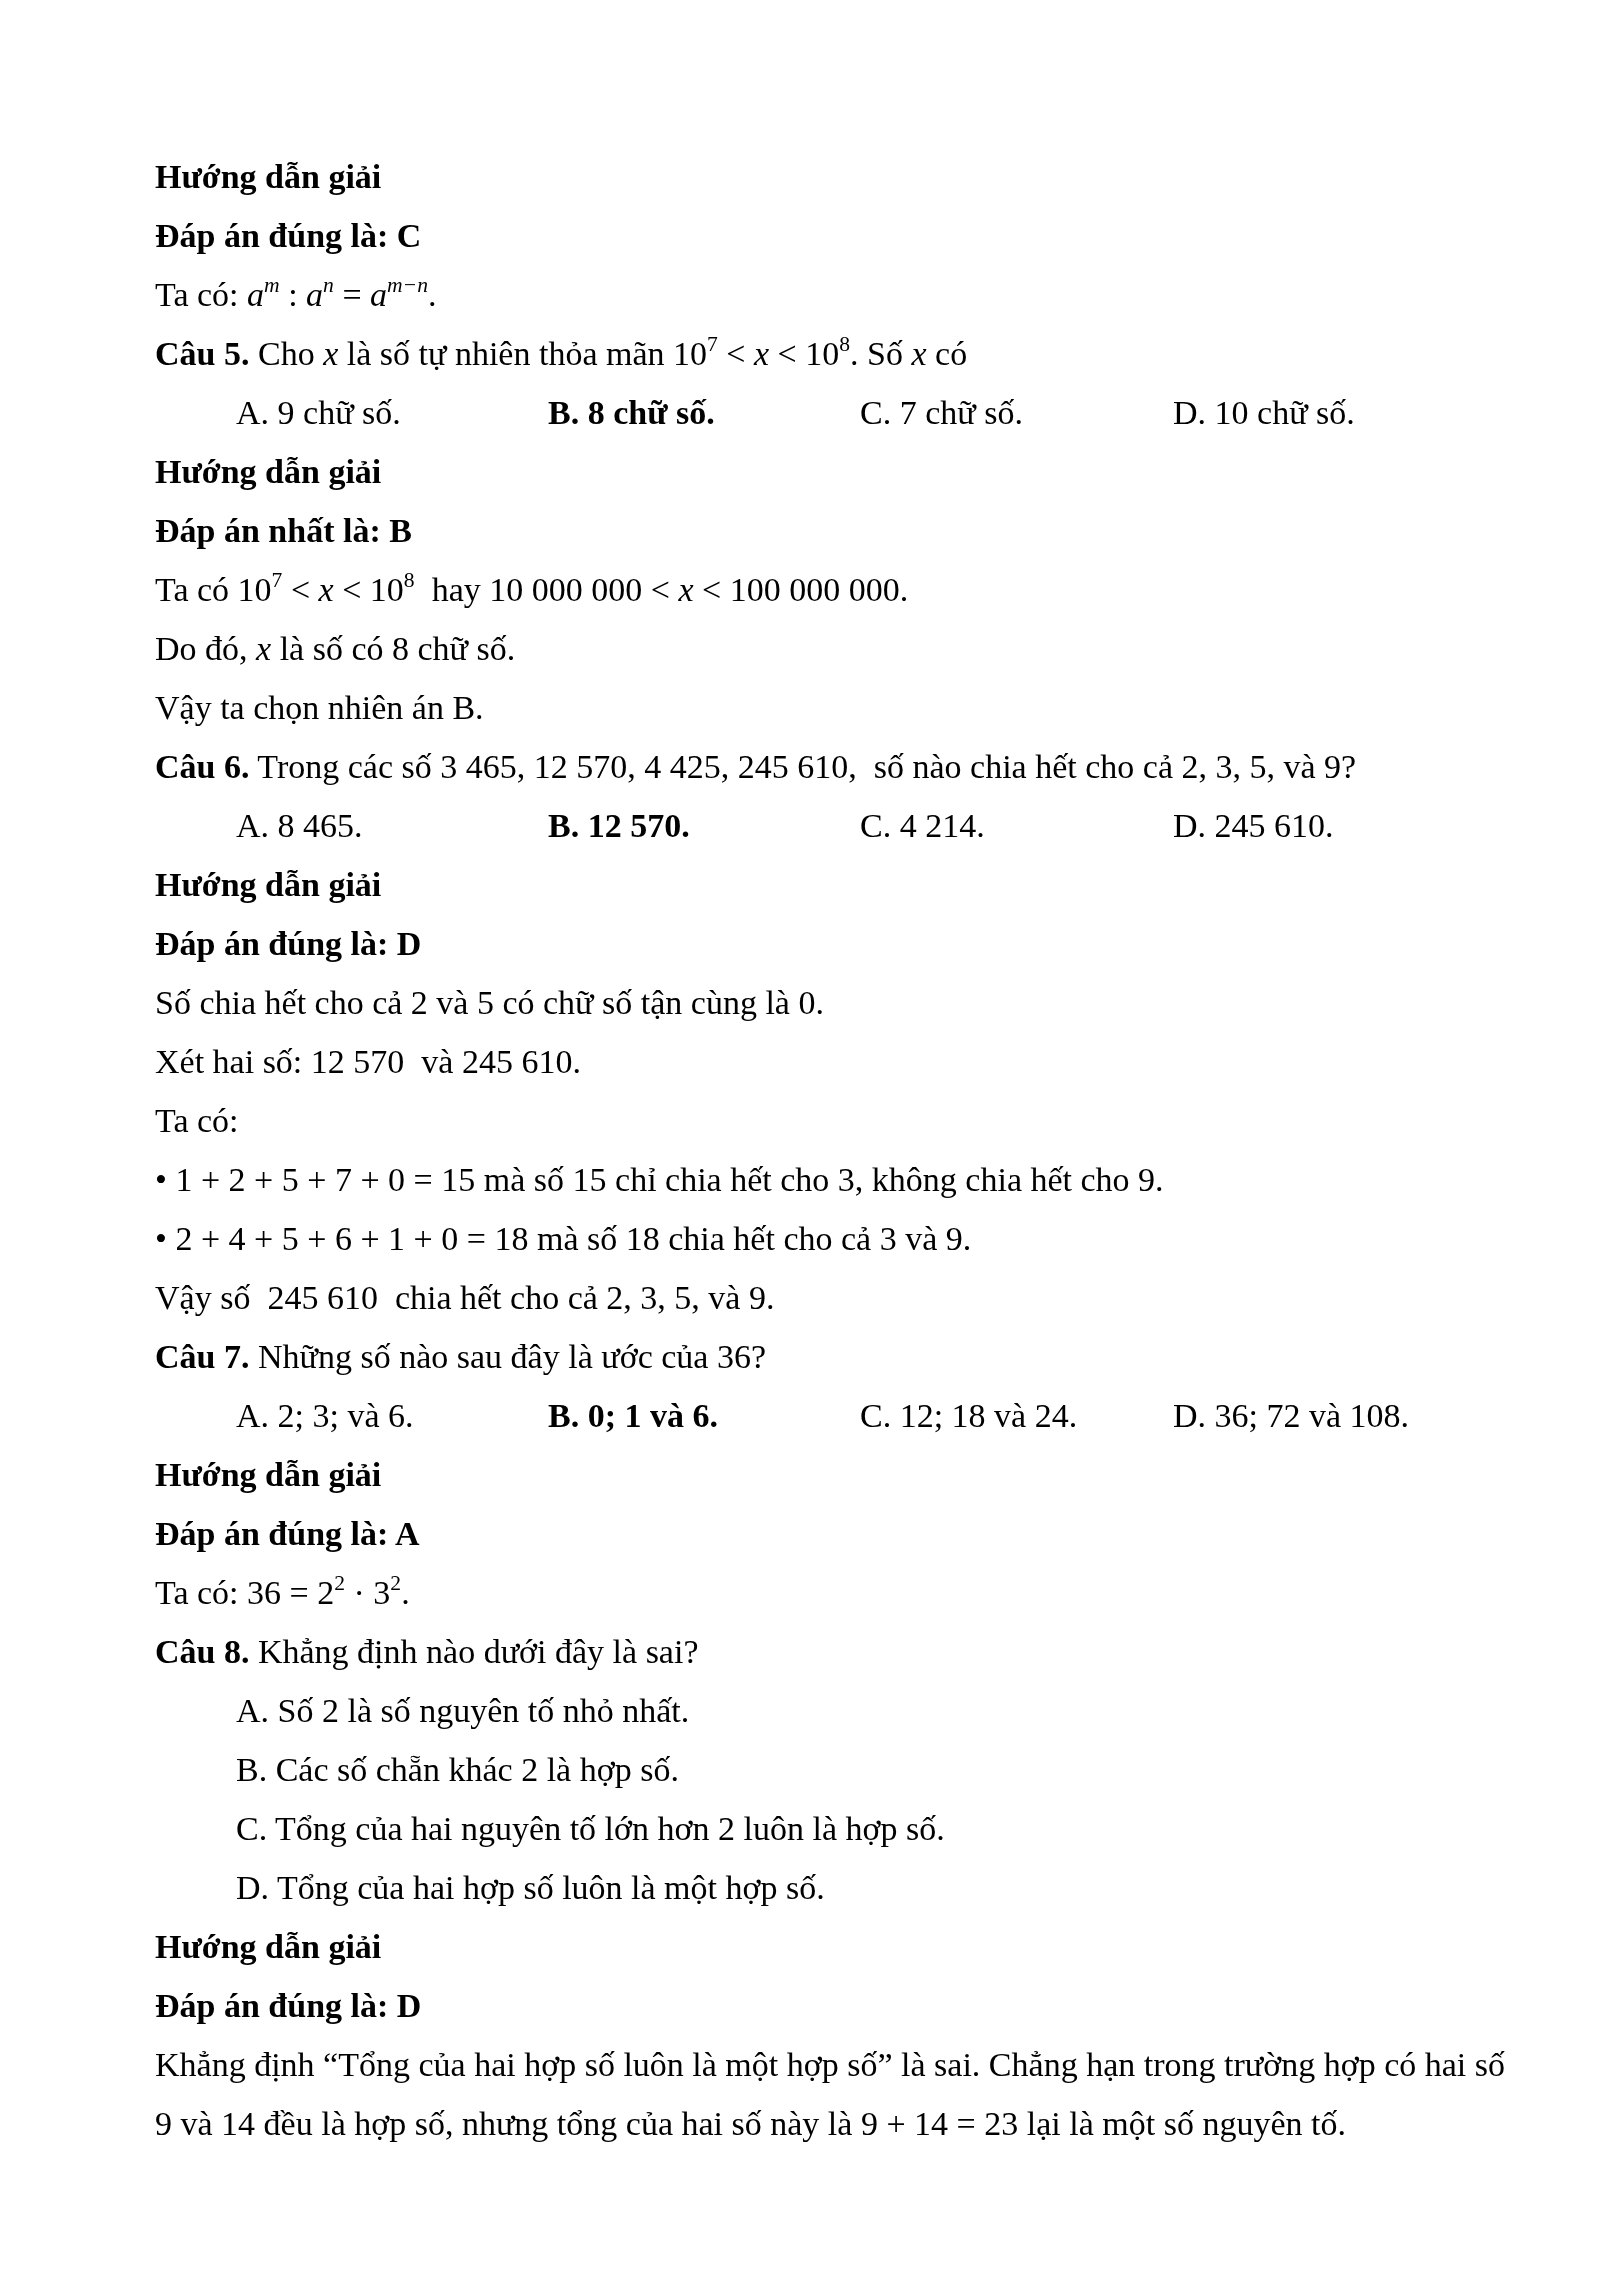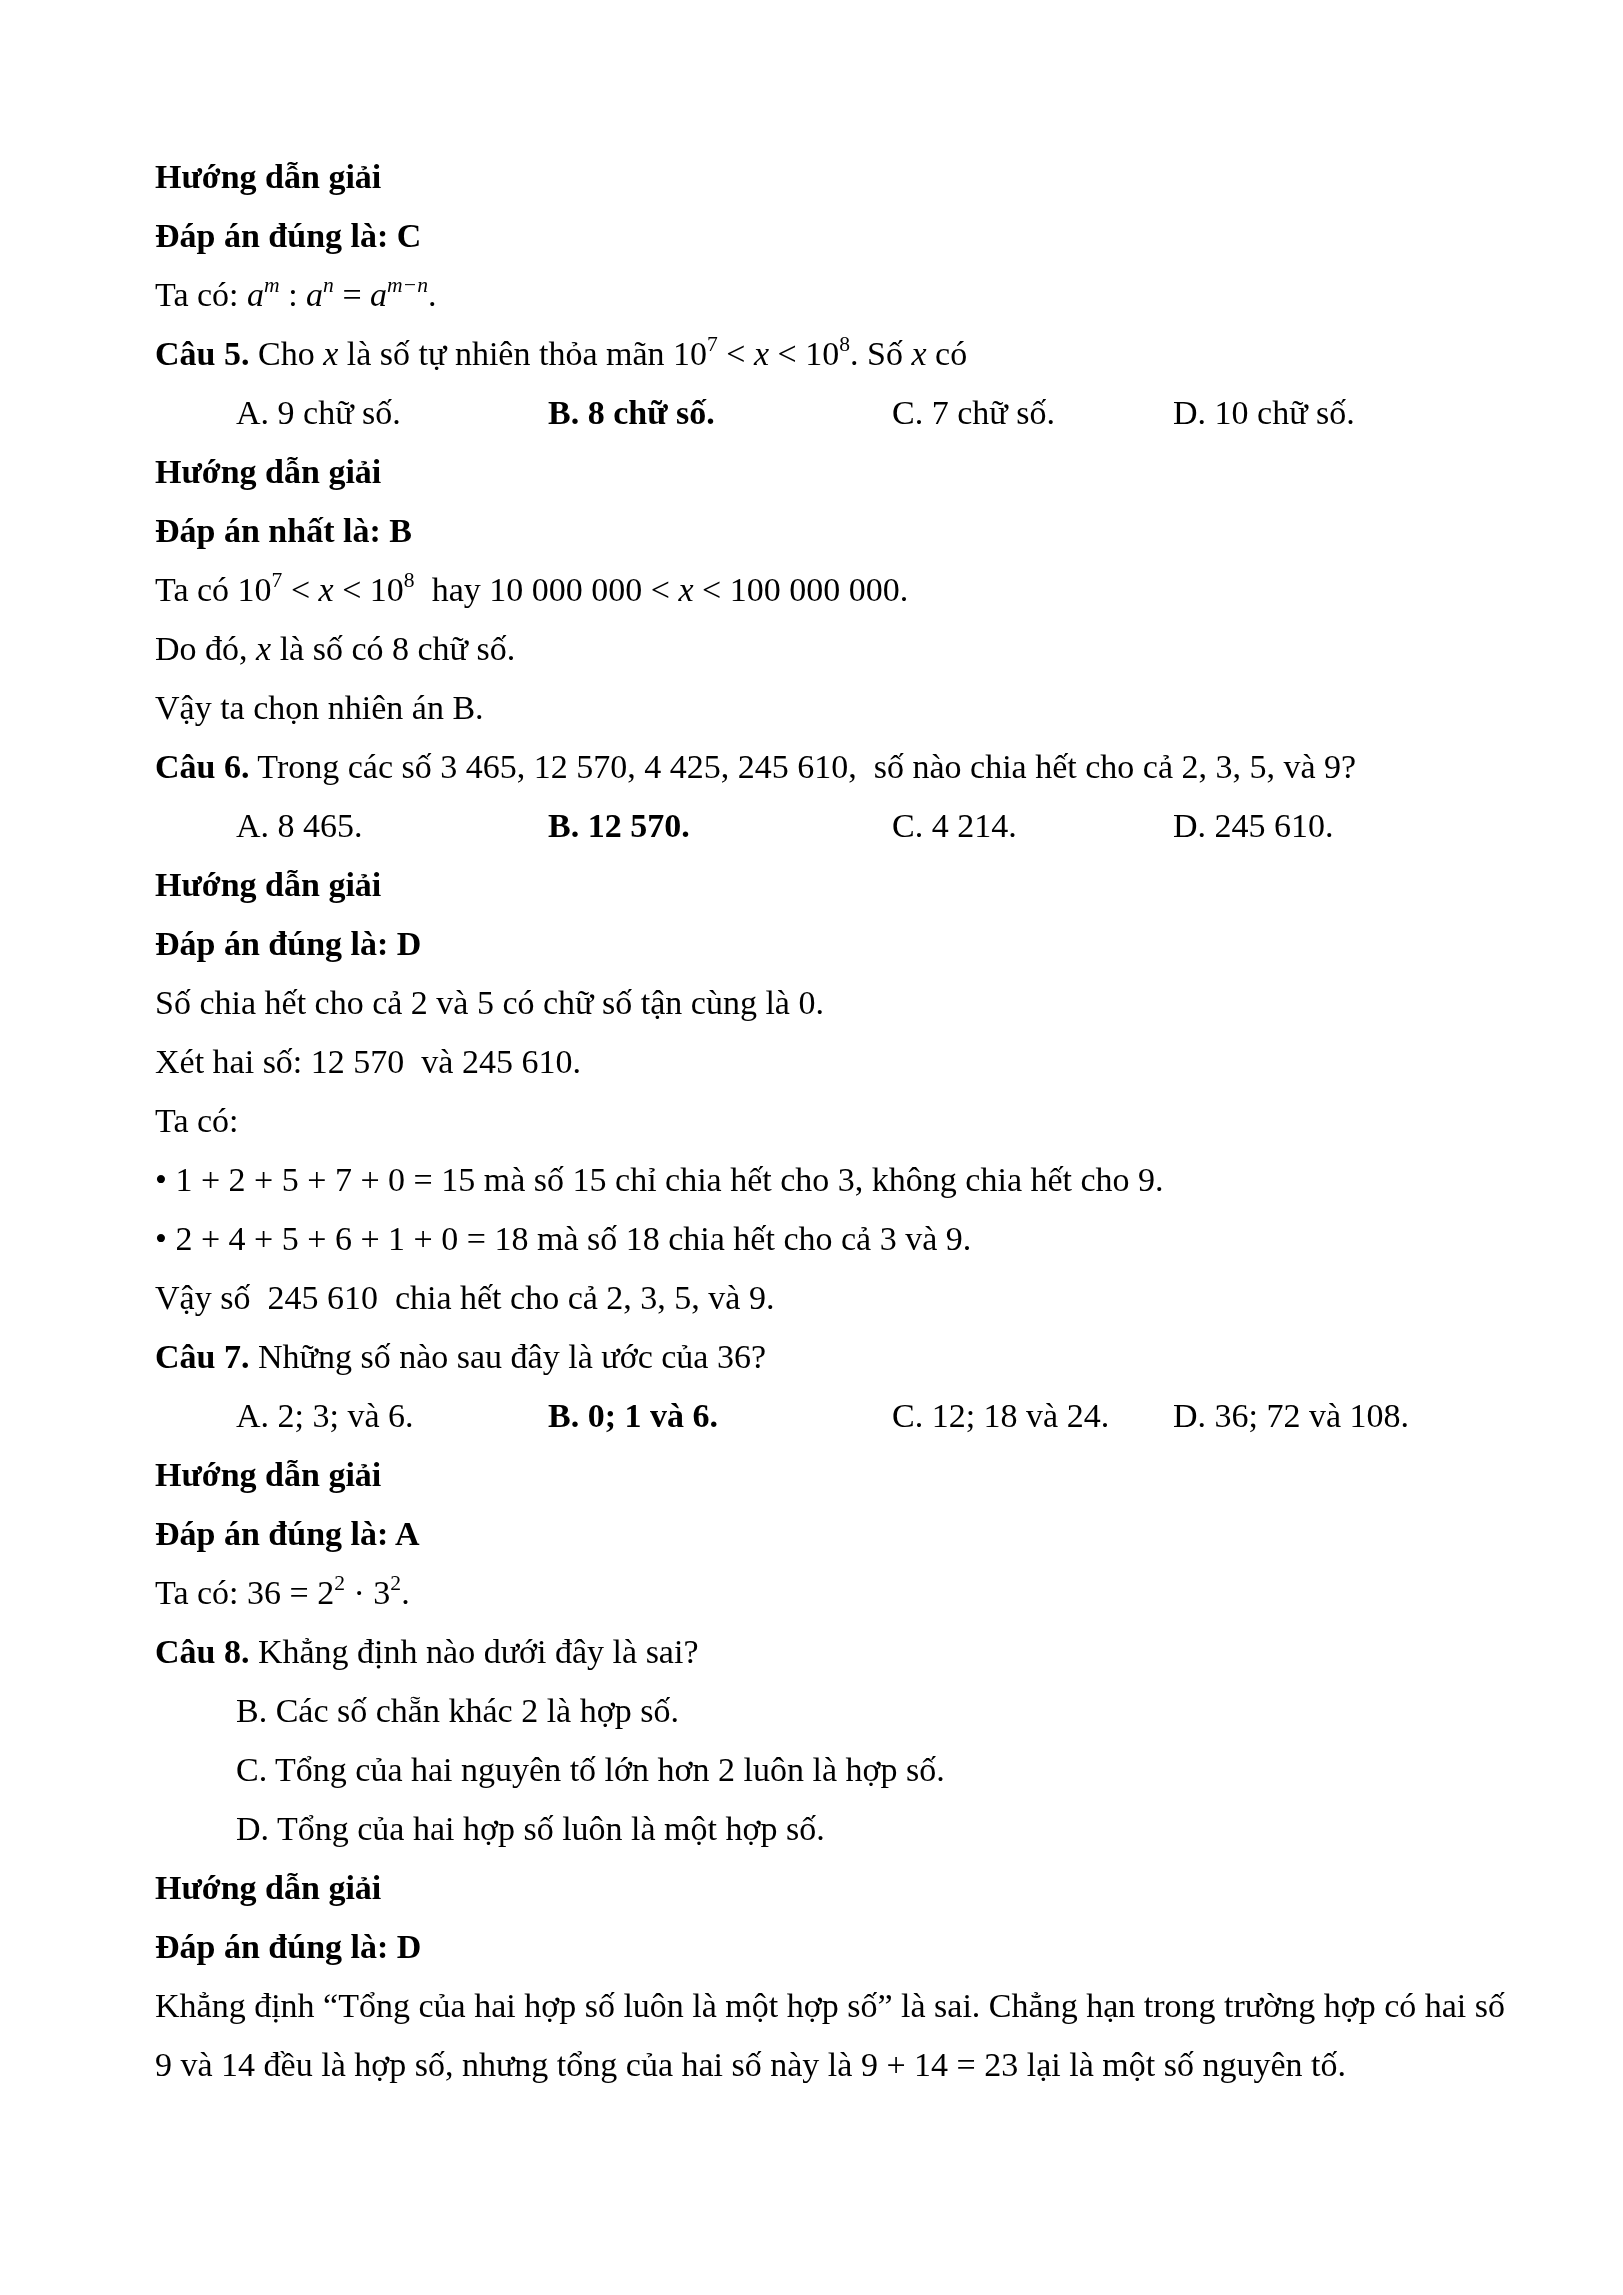--- a/index.html
+++ b/index.html
@@ -34,21 +34,21 @@
   .i { font-style: italic; }
   .sup {
     font-size: 21.6px;
     position: relative;
     top: -14.4px;
   }
   .indent { padding-left: 81px; }
   .opt { position: absolute; top: 0; }
   .opt0 { left: 81px; }
   .opt1 { left: 393px; font-weight: bold; }
-  .opt2 { left: 705px; margin-left: 32px; }
+  .opt2 { left: 705px; }
   .opt3 { left: 1018px; }
 </style>
 </head>
 <body>
 
 <div class="page">
   <div class="content">
       <div class="line"><span class="b">Hướng dẫn giải</span></div>
       <div class="line"><span class="b">Đáp án đúng là: C</span></div>
       <div class="line"><span>Ta có: </span><span class="i">a</span><span class="i sup">m</span><span> : </span><span class="i">a</span><span class="i sup">n</span><span> = </span><span class="i">a</span><span class="i sup">m−n</span><span>.</span></div>
@@ -68,20 +68,21 @@
       <div class="line"><span>Ta có:</span></div>
       <div class="line"><span>• 1 + 2 + 5 + 7 + 0 = 15 mà số 15 chỉ chia hết cho 3, không chia hết cho 9.</span></div>
       <div class="line"><span>• 2 + 4 + 5 + 6 + 1 + 0 = 18 mà số 18 chia hết cho cả 3 và 9.</span></div>
       <div class="line"><span>Vậy số  245 610  chia hết cho cả 2, 3, 5, và 9.</span></div>
       <div class="line"><span class="b">Câu 7.</span><span> Những số nào sau đây là ước của 36?</span></div>
       <div class="line"><span class="opt opt0">A. 2; 3; và 6.</span><span class="opt opt1">B. 0; 1 và 6.</span><span class="opt opt2">C. 12; 18 và 24.</span><span class="opt opt3">D. 36; 72 và 108.</span></div>
       <div class="line"><span class="b">Hướng dẫn giải</span></div>
       <div class="line"><span class="b">Đáp án đúng là: A</span></div>
       <div class="line"><span>Ta có: 36 = 2</span><span class="sup">2</span><span> · 3</span><span class="sup">2</span><span>.</span></div>
       <div class="line"><span class="b">Câu 8.</span><span> Khẳng định nào dưới đây là sai?</span></div>
+      <div class="line indent"><span>A. Số 2 là số nguyên tố nhỏ nhất.</span></div>
       <div class="line indent"><span>B. Các số chẵn khác 2 là hợp số.</span></div>
       <div class="line indent"><span>C. Tổng của hai nguyên tố lớn hơn 2 luôn là hợp số.</span></div>
       <div class="line indent"><span>D. Tổng của hai hợp số luôn là một hợp số.</span></div>
       <div class="line"><span class="b">Hướng dẫn giải</span></div>
       <div class="line"><span class="b">Đáp án đúng là: D</span></div>
       <div class="line"><span>Khẳng định “Tổng của hai hợp số luôn là một hợp số” là sai. Chẳng hạn trong trường hợp có hai số</span></div>
       <div class="line"><span>9 và 14 đều là hợp số, nhưng tổng của hai số này là 9 + 14 = 23 lại là một số nguyên tố.</span></div>
     </div>
 </div>
 

